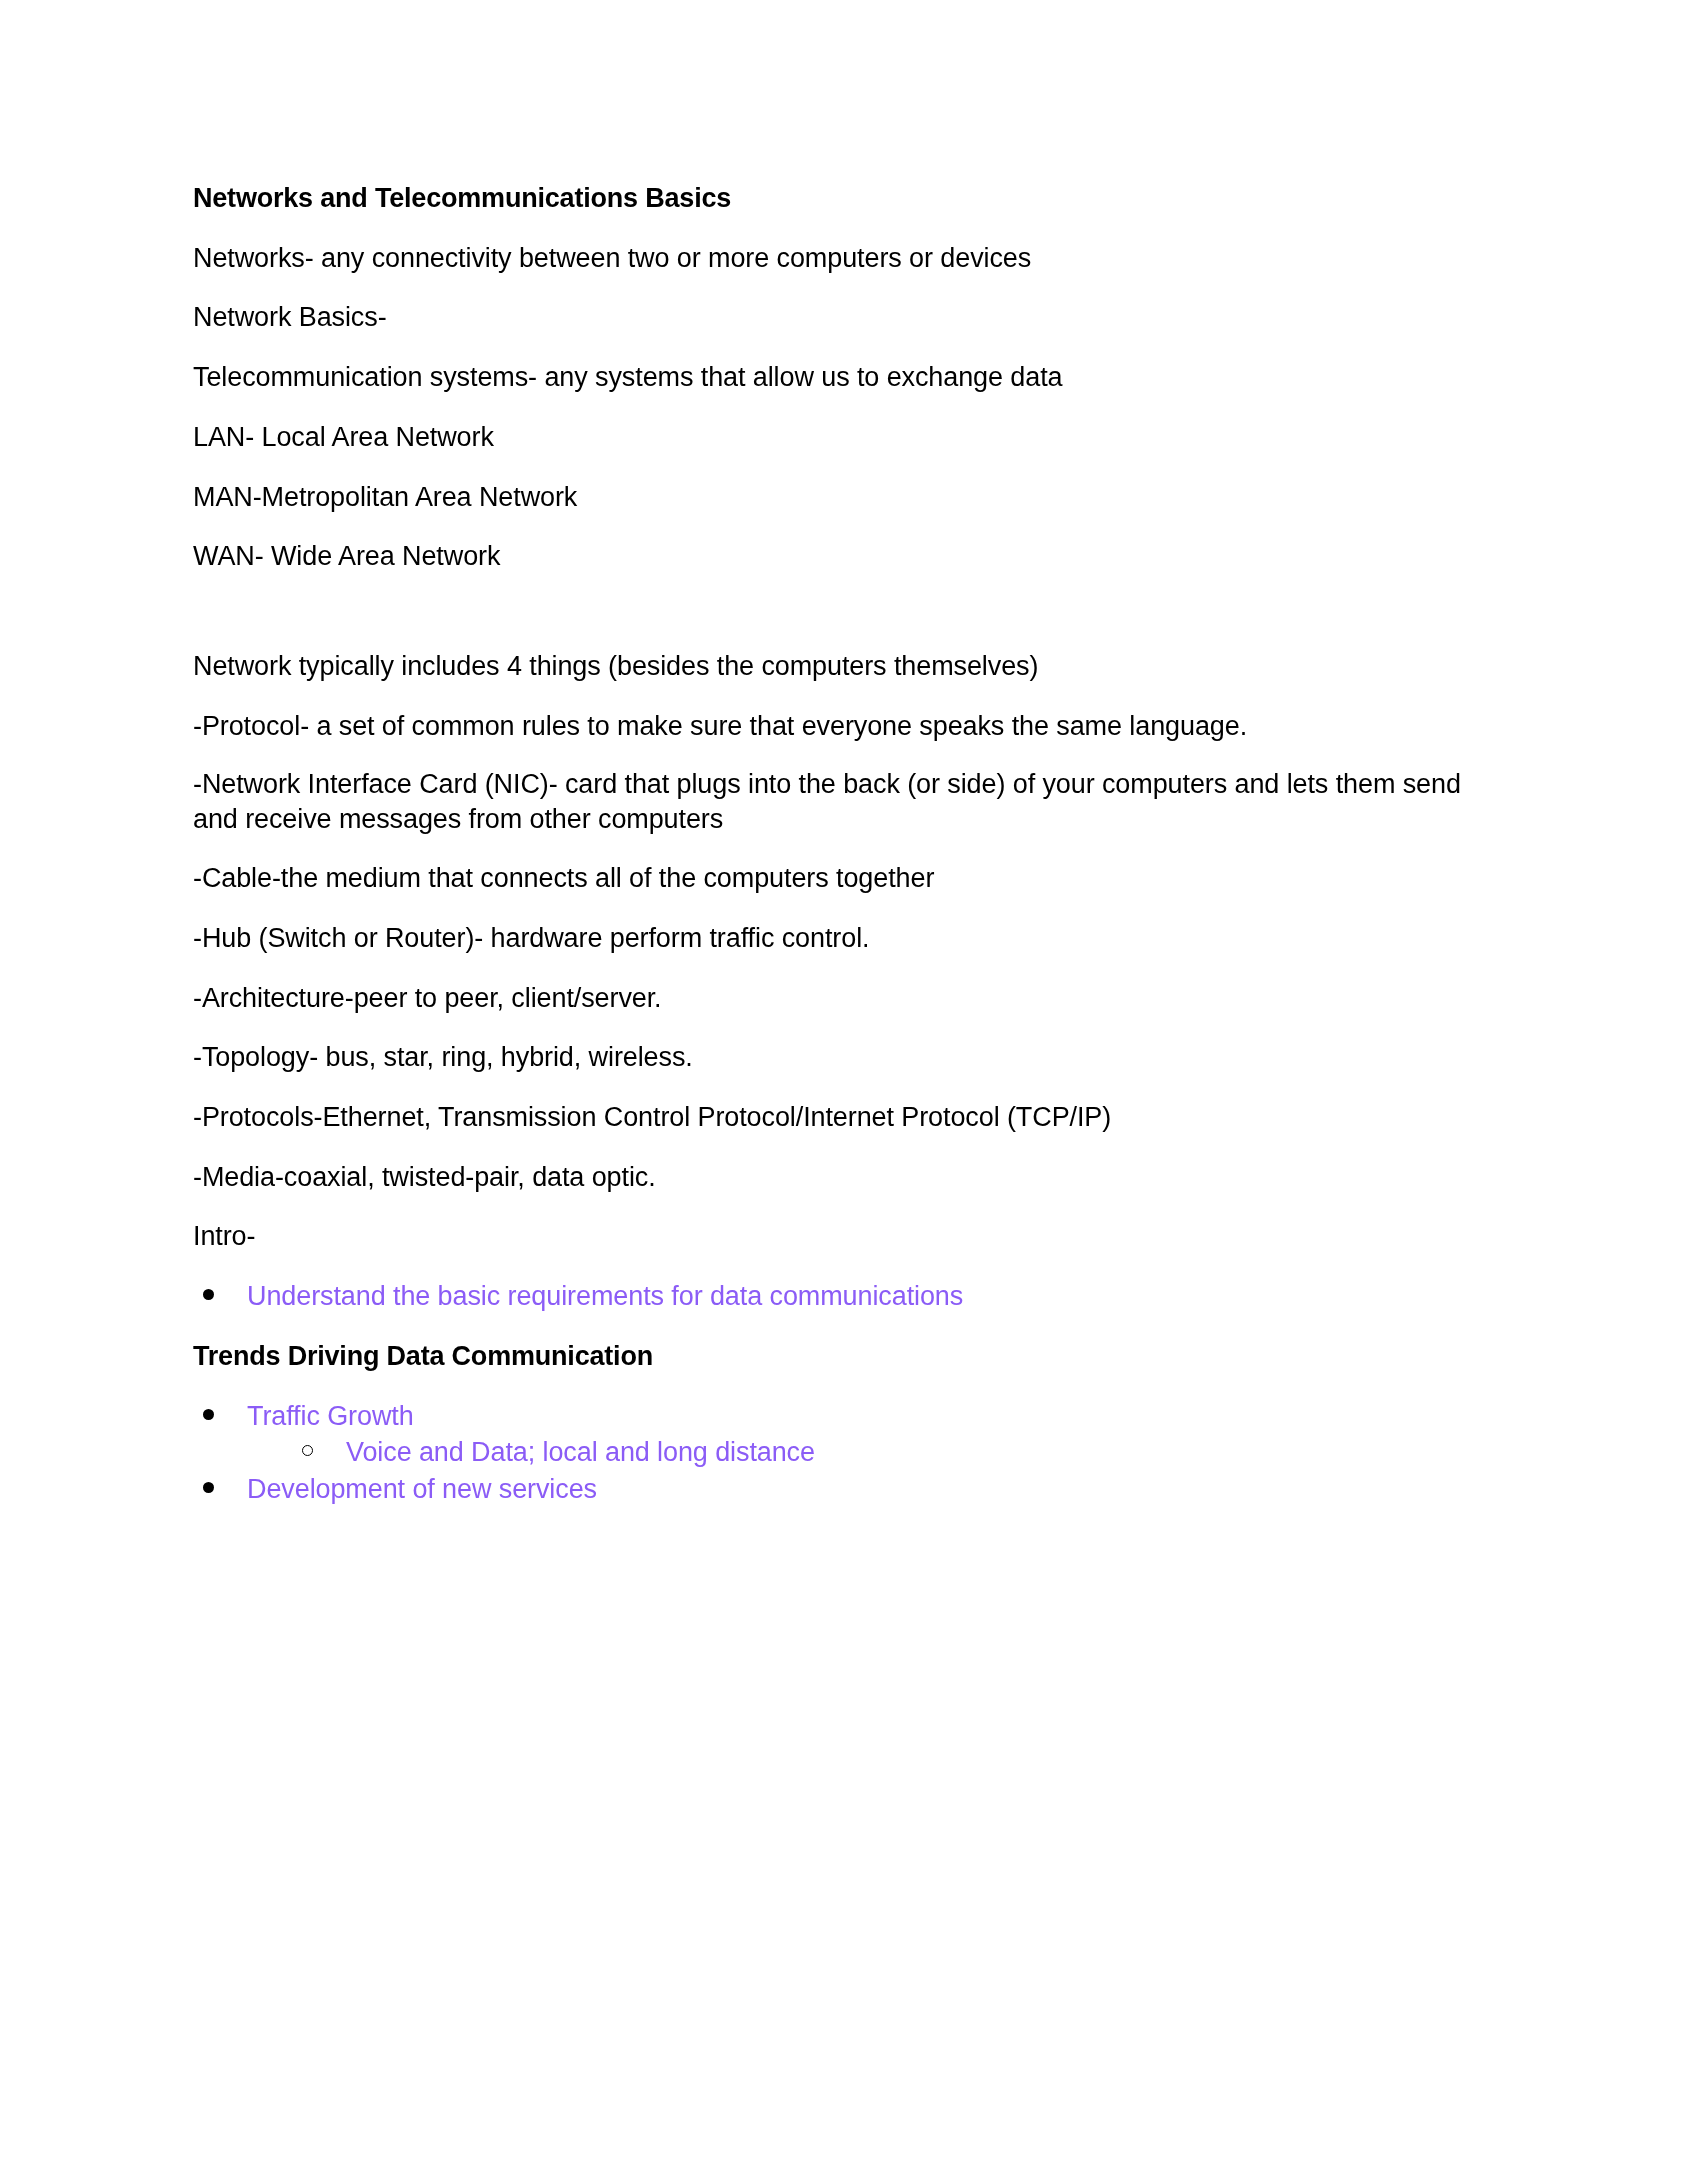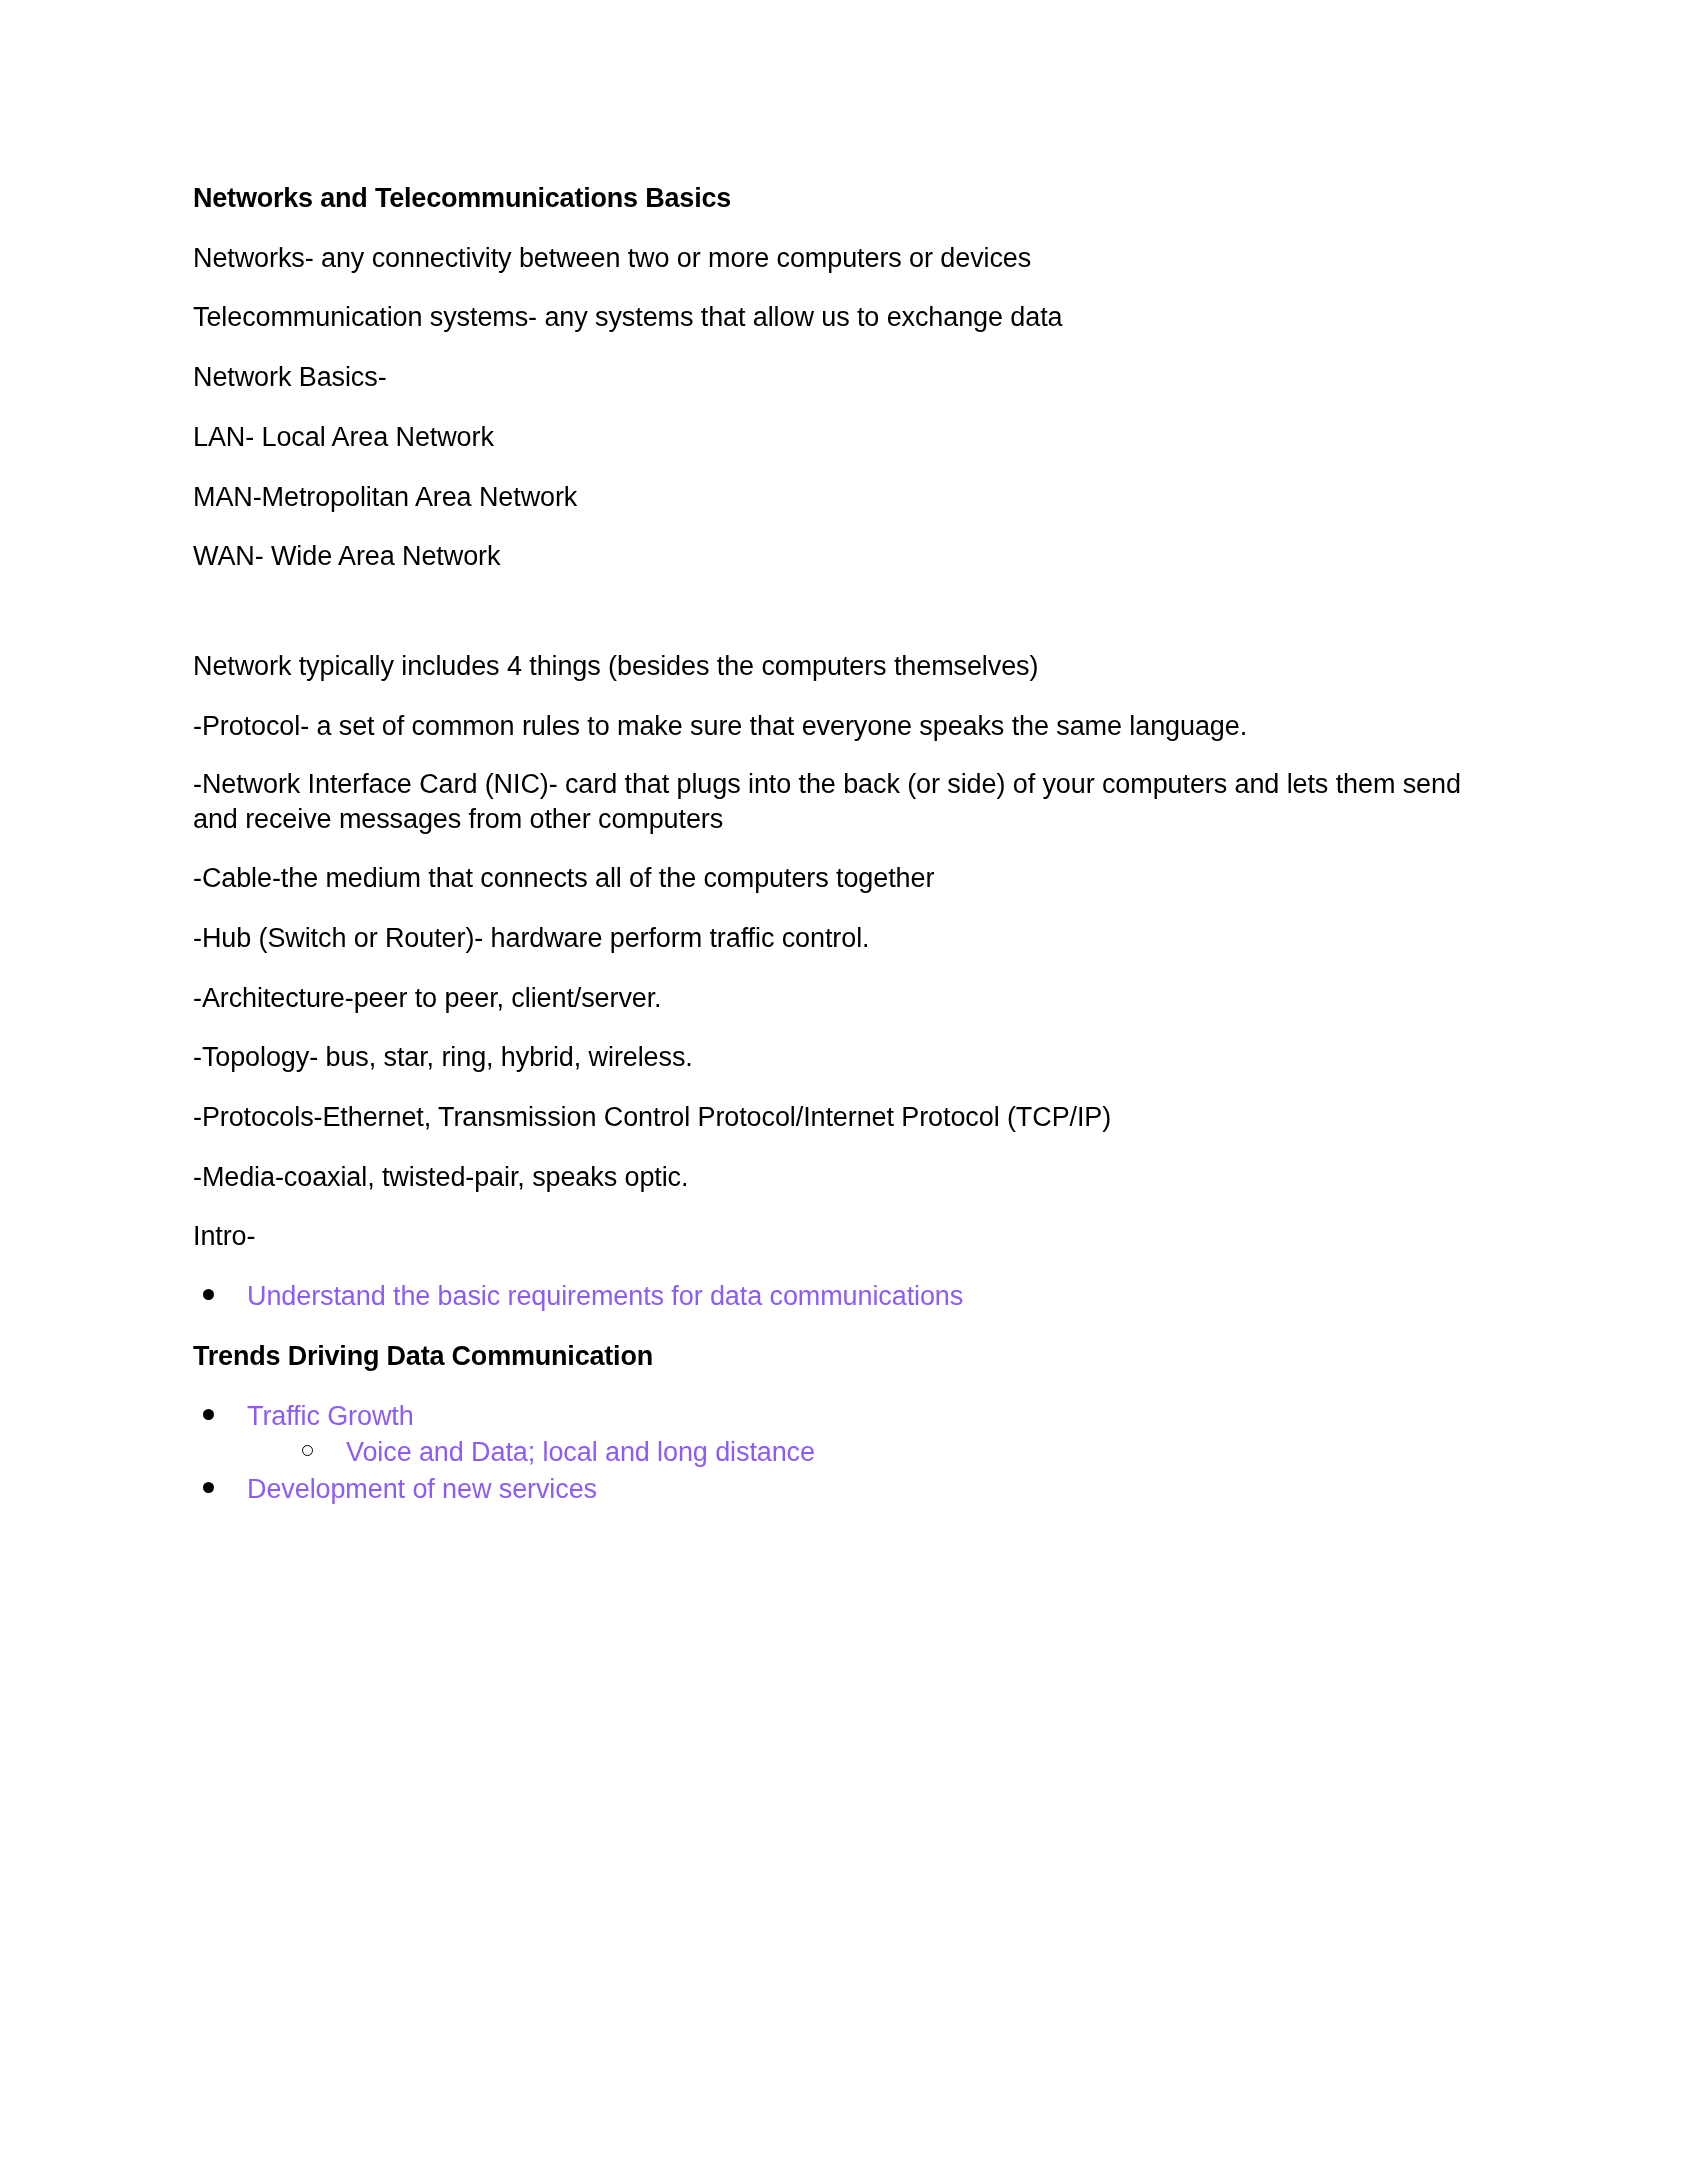--- a/index.html
+++ b/index.html
@@ -104,23 +104,23 @@
 </head>
 <body>
 
 <div class="page">
   <div class="doc-body">
 
     <p class="p heading">Networks and Telecommunications Basics</p>
 
     <p class="p">Networks- any connectivity between two or more computers or devices</p>
 
+    <p class="p">Network Basics-</p>
+
     <p class="p">Telecommunication systems- any systems that allow us to exchange data</p>
-
-    <p class="p">Network Basics-</p>
 
     <p class="p">LAN- Local Area Network</p>
 
     <p class="p">MAN-Metropolitan Area Network</p>
 
     <p class="p">WAN- Wide Area Network</p>
 
     <p class="p spacer"></p>
 
     <p class="p">Network typically includes 4 things (besides the computers themselves)</p>
@@ -133,21 +133,21 @@
 
     <p class="p">-Hub (Switch or Router)- hardware perform traffic control.</p>
 
 
     <p class="p">-Architecture-peer to peer, client/server.</p>
 
     <p class="p">-Topology- bus, star, ring, hybrid, wireless.</p>
 
     <p class="p">-Protocols-Ethernet, Transmission Control Protocol/Internet Protocol (TCP/IP)</p>
 
-    <p class="p">-Media-coaxial, twisted-pair, speaks optic.</p>
+    <p class="p">-Media-coaxial, twisted-pair, data optic.</p>
 
 
     <p class="p">Intro-</p>
 
 
     <div class="bullet-row">
       <span class="marker"><span class="dot"></span></span>
       <span class="btext">Understand the basic requirements for data communications</span>
     </div>
 

